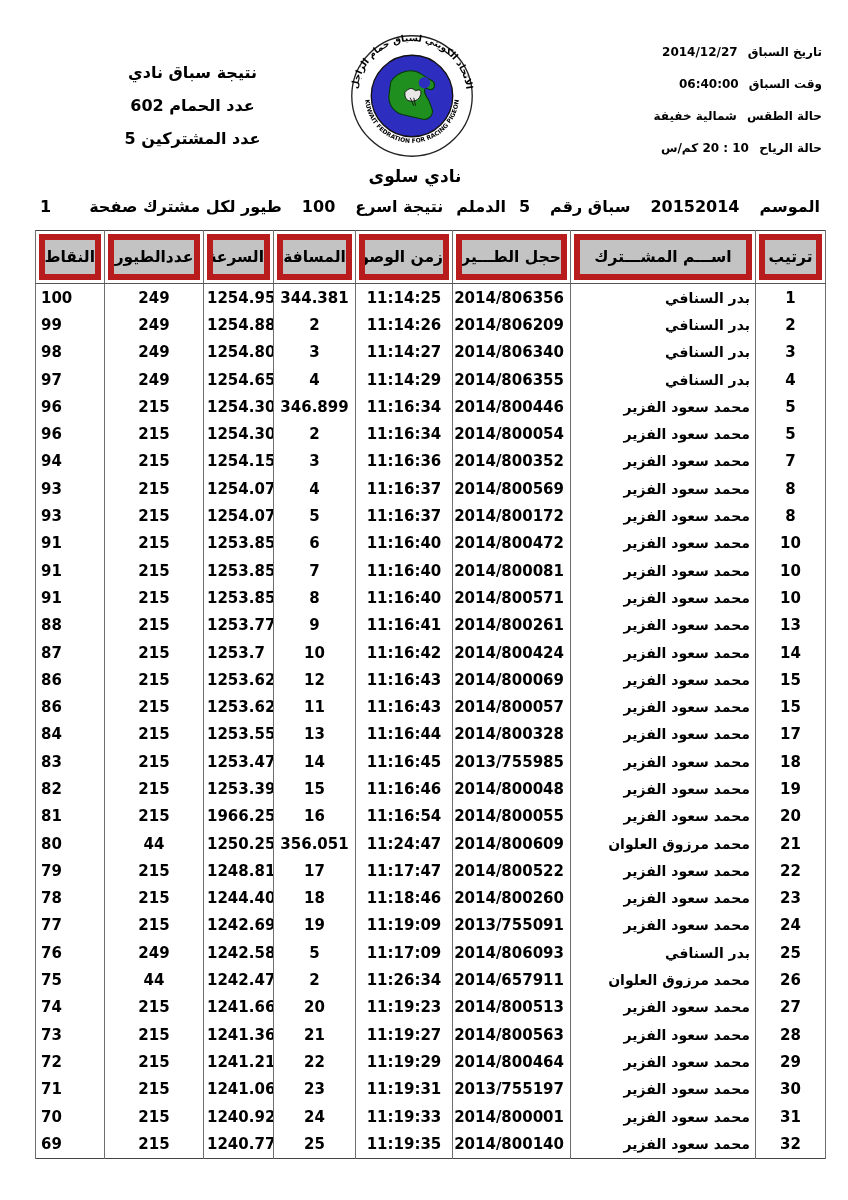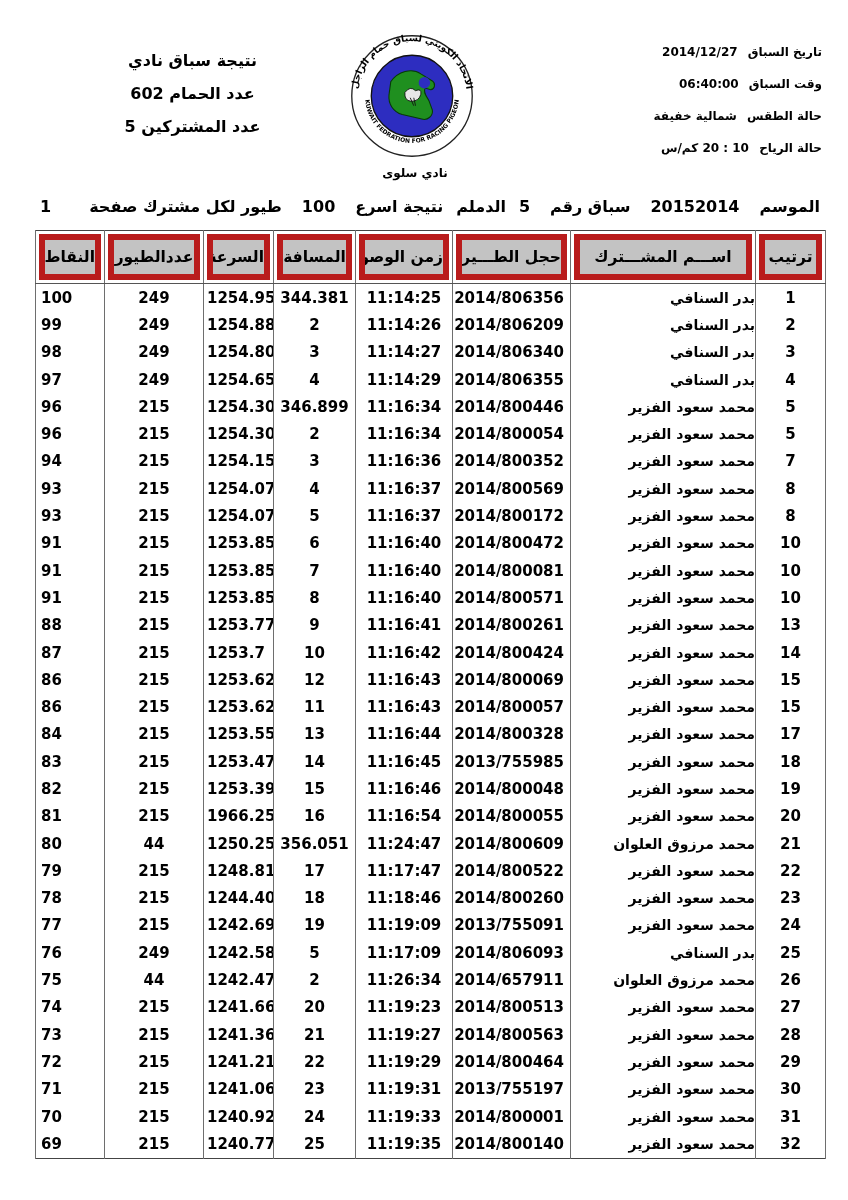--- a/index.html
+++ b/index.html
@@ -4,40 +4,40 @@
 <style>
   html,body{margin:0;padding:0;background:#fff;}
   body{font-family:"DejaVu Sans","Liberation Sans",sans-serif;font-weight:bold;color:#000;}
   .page{position:relative;width:848px;height:1200px;background:#fff;overflow:hidden;direction:rtl;}
 
   
   .race-info{position:absolute;top:36px;right:26px;text-align:right;font-size:12px;line-height:32px;}
   .race-info .line span{margin-left:6px;}
 
   
-  .summary{position:absolute;top:44px;left:85px;width:215px;text-align:center;font-size:16px;line-height:33px;direction:rtl;}
+  .summary{position:absolute;top:56px;left:85px;width:215px;text-align:center;font-size:16px;line-height:33px;direction:rtl;}
 
   
   .logo-wrap{position:absolute;top:34px;left:350px;width:124px;height:124px;}
   .logo-wrap svg{width:100%;height:100%;font-family:"DejaVu Sans",sans-serif;}
 
-  .club-name{position:absolute;top:166px;left:0;width:830px;text-align:center;font-size:12px;}
+  .club-name{position:absolute;top:166px;left:0;width:830px;text-align:center;font-size:17px;}
 
   .season-line{position:absolute;top:197px;right:28px;left:40px;display:flex;justify-content:space-between;align-items:baseline;font-size:16px;direction:rtl;}
   .grp{display:inline-flex;gap:20px;align-items:baseline;white-space:nowrap;}
   .grp .pagegap{margin-right:18px;}
 
   
   .results{position:absolute;top:230px;left:35px;width:790px;border-collapse:collapse;direction:rtl;table-layout:fixed;}
   .results{border:1.5px solid #444;}
   .results th,.results td{border-left:1px solid #6e6e6e;border-right:1px solid #6e6e6e;padding:0;}
   .results thead th{background:#fff;border-bottom:1.5px solid #555;height:42px;vertical-align:middle;}
   .results thead .hcell{background:#c3c3c3;margin:3px 3px;height:34px;line-height:34px;text-align:center;font-size:15.5px;font-weight:bold;border:6px solid #b91c1c;white-space:nowrap;overflow:hidden;}
   .results tbody td{height:27.3px;font-size:15px;text-align:center;vertical-align:middle;white-space:nowrap;overflow:hidden;}
-  .results tbody td.col-name{text-align:right;font-size:14px;}
+  .results tbody td.col-name{text-align:right;padding-right:5px;font-size:14px;}
   .results tbody td.col-ring{text-align:right;padding-right:6px;}
   .results tbody td.col-speed{text-align:left;padding-left:3px;direction:ltr;}
   .results tbody td.col-points{text-align:left;padding-left:5px;direction:ltr;}
   .results tbody td.col-arrival{direction:ltr;}
 </style>
 </head>
 <body>
 
 <div class="page">
 

